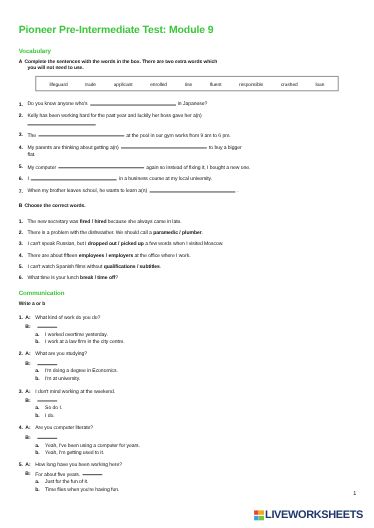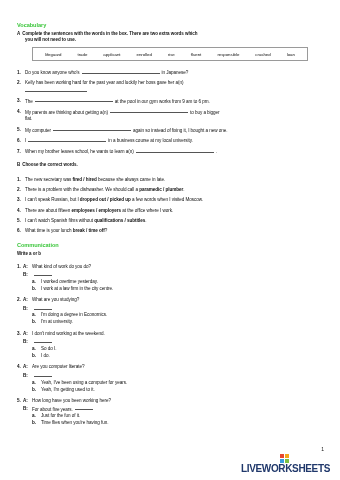--- a/index.html
+++ b/index.html
@@ -122,21 +122,20 @@
     right: 16px;
     bottom: 28px;
     font-size: 5px;
   }
   .logo {
     position: absolute;
     right: 10px;
     bottom: 6px;
     display: flex;
     align-items: center;
-    flex-direction: column;
   }
   .logo-grid {
     width: 9px;
     height: 9px;
     display: grid;
     grid-template-columns: 1fr 1fr;
     grid-template-rows: 1fr 1fr;
     gap: 0.7px;
     margin-right: 1.5px;
   }
@@ -146,20 +145,21 @@
     font-weight: bold;
     color: #20386b;
     letter-spacing: -0.35px;
   }
 </style>
 </head>
 <body>
 
 <div class="page">
 
+  <div class="doc-title" style="color: rgb(60, 198, 60);">Pioneer Pre-Intermediate Test: Module 9</div>
 
   <div class="section-head" style="color: rgb(60, 198, 60);">Vocabulary</div>
 
   <div class="instr">
     <span class="lbl">A</span><span>Complete the sentences with the words in the box. There are two extra words which</span>
   </div>
   <div class="instr-cont">you will not need to use.</div>
 
   <div class="wordbox">
     <span>lifeguard</span>

